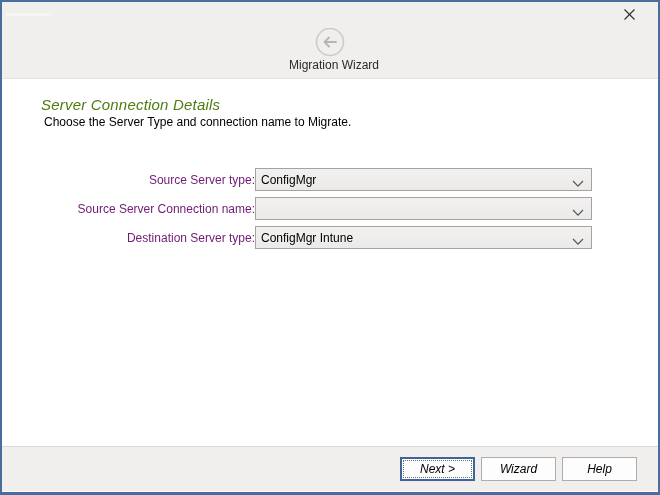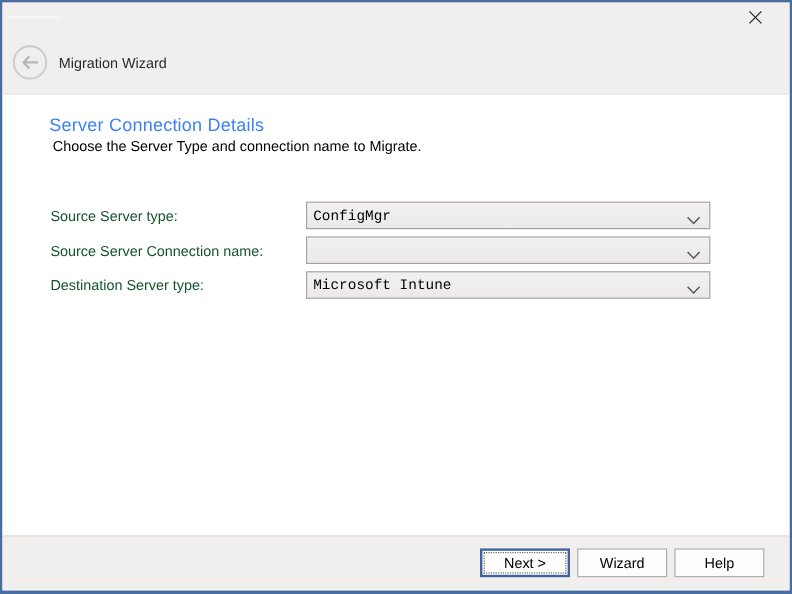--- a/index.html
+++ b/index.html
@@ -33,91 +33,95 @@
     display: flex; align-items: center; justify-content: center;
     cursor: pointer; background: transparent; border: none;
   }
   
   .header {
     height: 51px;
     background: #f0efee;
     border-bottom: 1px solid #e4e4e2;
     display: flex; align-items: center;
     padding-left: 8px;
+    flex-direction: column;
   }
   .back-btn {
     width: 30px; height: 30px;
     background: transparent; border: none;
     margin-right: 9px;
     display: flex; align-items: center; justify-content: center;
   }
   .header-title {
     font-size: 12px; color: #2b2b2b;
   }
   
   .content {
     background: #ffffff;
     height: 367px;
     position: relative;
   }
   .page-heading {
     position: absolute; left: 39px; top: 17px;
     font-size: 15px; font-weight: 400;
-    color: #3b82f6;
+    color: #4d7c0f;
     letter-spacing: 0.2px;
+    font-style: italic;
   }
   .page-desc {
     position: absolute; left: 42px; top: 36px;
     font-size: 12px; color: #000000;
   }
   .form {
     position: absolute; left: 0; top: 89px; width: 100%;
   }
   .form-row {
     display: flex; align-items: center;
     height: 23px;
     margin: 0 0 6px 40px;
   }
   .form-label {
     width: 213px;
-    font-size: 12px; color: #14532d;
+    font-size: 12px; color: #701a75;
     flex: 0 0 auto;
+    text-align: right;
   }
   .combobox {
     width: 337px; height: 23px;
     background: linear-gradient(#f2f1f0, #ebeae9);
     border: 1px solid #a3a3a3;
     display: flex; align-items: center;
     padding: 0 24px 0 5px;
     position: relative;
     font-size: 12px; color: #000000;
     cursor: default;
   }
   .combobox .chevron {
     position: absolute; right: 7px; top: 8px;
   }
   .combo-value {
-    white-space: nowrap; overflow: hidden; font-family: Liberation Mono, monospace;
+    white-space: nowrap; overflow: hidden;
   }
   
   .footer {
     height: 45px;
     background: #f0efee;
     border-top: 1px solid #d9d9d7;
     display: flex; align-items: center; justify-content: flex-end;
     padding-right: 21px;
   }
   .btn {
     width: 75px; height: 24px;
     background: #fdfdfd;
     border: 1px solid #adadad;
     font-family: "Liberation Sans", "DejaVu Sans", sans-serif;
     font-size: 12px; color: #000000;
     margin-left: 6px;
     cursor: pointer;
+    font-style: italic;
   }
   .btn-default {
     border: 2px solid #41639b;
     outline: 1px dotted #6b6b6b;
     outline-offset: -4px;
     margin-left: 0;
   }
 </style>
 </head>
 <body>
@@ -174,21 +178,21 @@
             <svg width="12" height="8" viewBox="0 0 12 8">
                 <polyline points="1,1 6,6.2 11,1" fill="none" stroke="#565656" stroke-width="1.2"></polyline>
               </svg>
           </span>
         </div>
       </div>
 
       <div class="form-row">
         <span class="form-label">Destination Server type:</span>
         <div class="combobox">
-          <span class="combo-value">Microsoft Intune</span>
+          <span class="combo-value">ConfigMgr Intune</span>
           <span class="chevron">
             <svg width="12" height="8" viewBox="0 0 12 8">
                 <polyline points="1,1 6,6.2 11,1" fill="none" stroke="#565656" stroke-width="1.2"></polyline>
               </svg>
           </span>
         </div>
       </div>
 
 
     </div>

